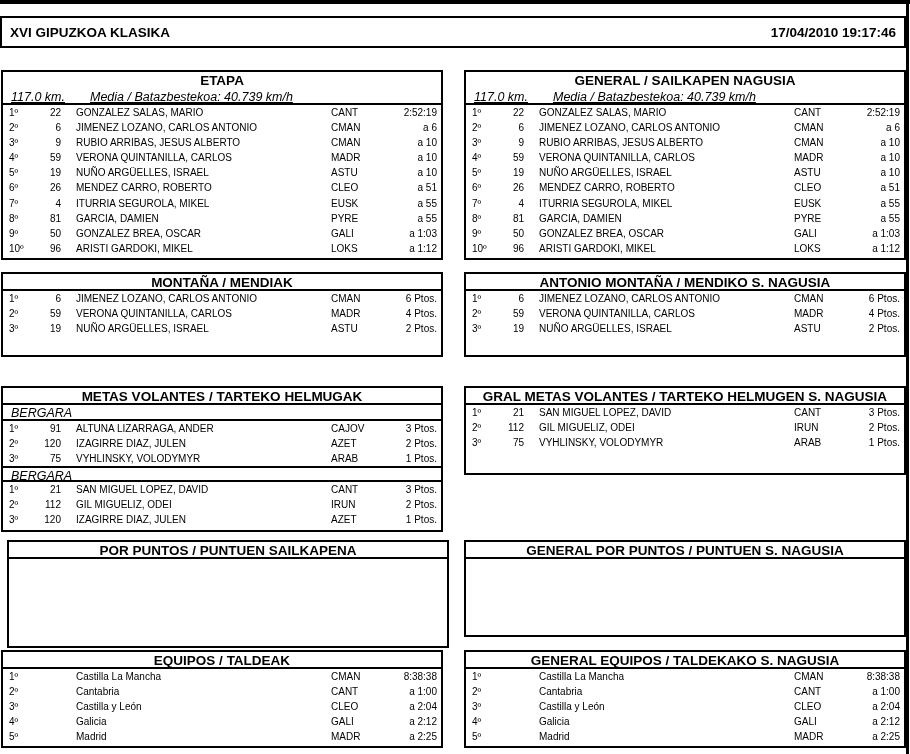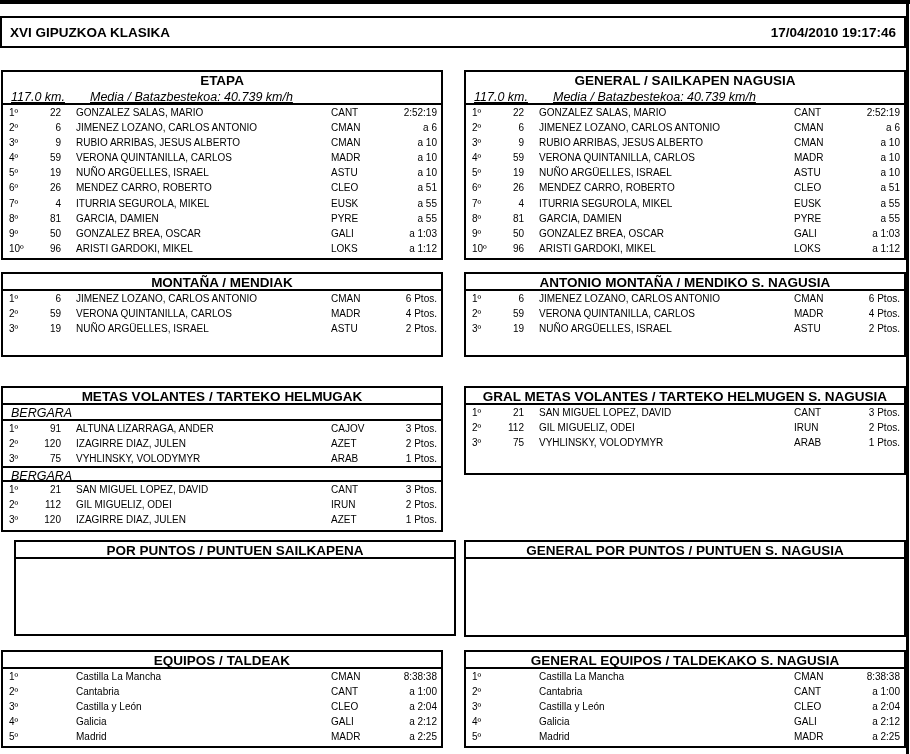--- a/index.html
+++ b/index.html
@@ -223,21 +223,21 @@
       <div class="row">
         <span class="c-pos">3º</span>
         <span class="c-num">120</span>
         <span class="c-name">IZAGIRRE DIAZ, JULEN</span>
         <span class="c-team">AZET</span>
         <span class="c-time">1 Ptos.</span>
       </div>
     </div>
 </div>
 
-<div class="tbl" style="left:14px; top:540px; height:96px;">
+<div class="tbl" style="left:7px; top:540px; height:108px;">
   <div class="t-title bb">POR PUNTOS / PUNTUEN SAILKAPENA</div>
   <div></div>
 </div>
 
 <div class="tbl" style="left:1px; top:650px; height:98px;">
   <div class="t-title bb">EQUIPOS / TALDEAK</div>
   <div>
 
       <div class="row">
         <span class="c-pos">1º</span>

